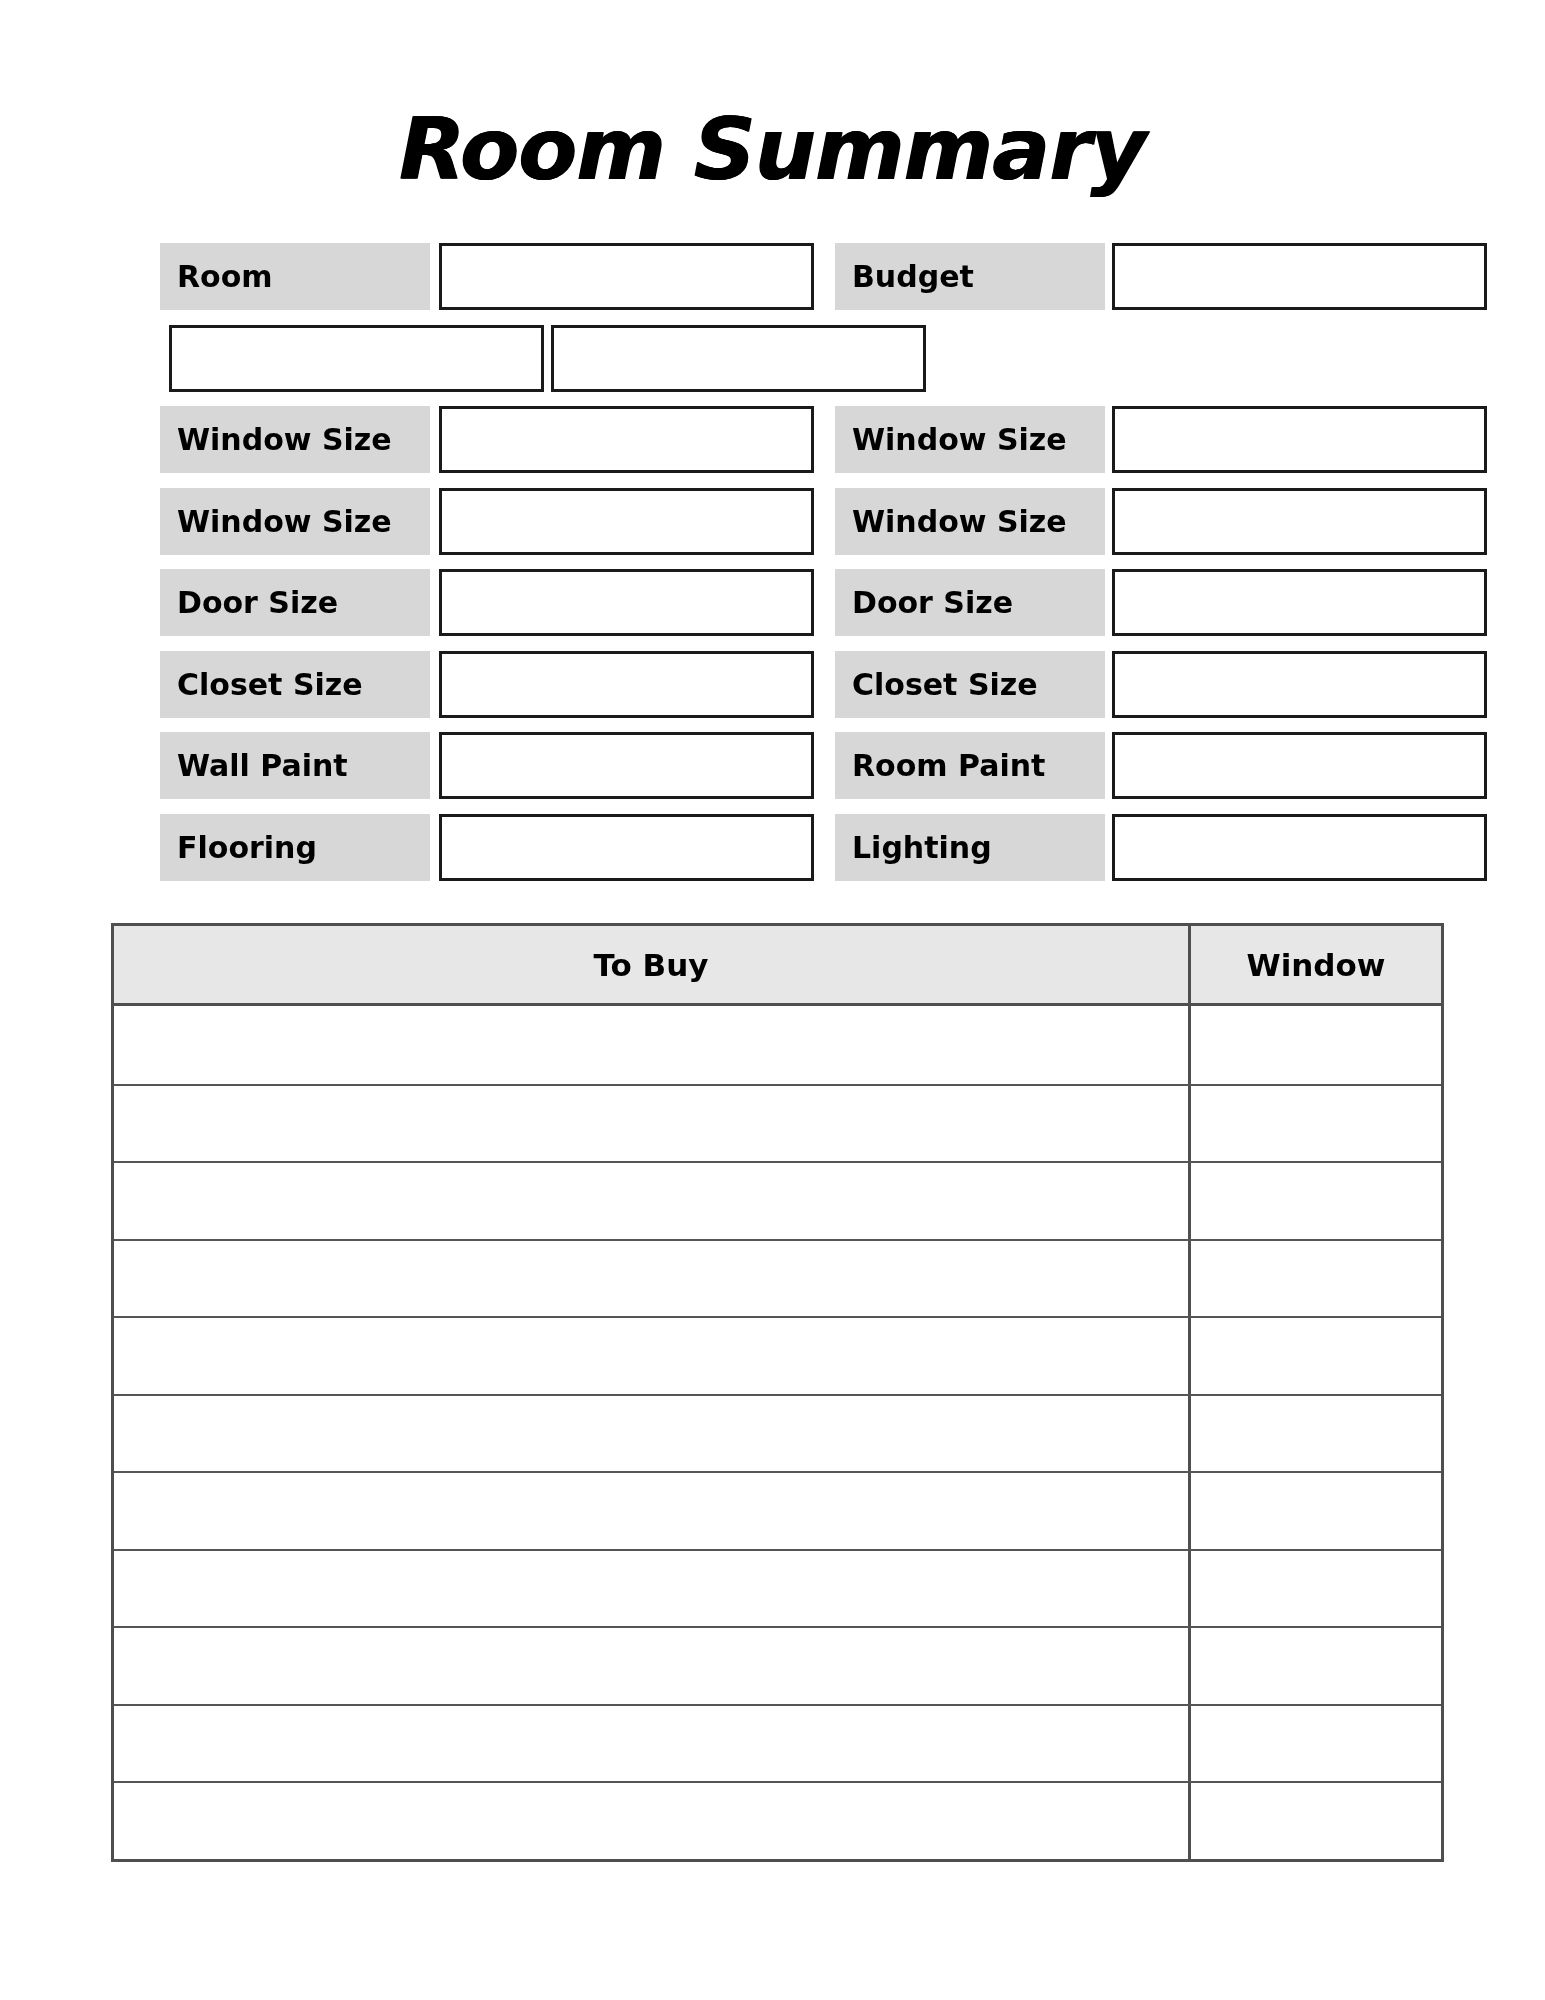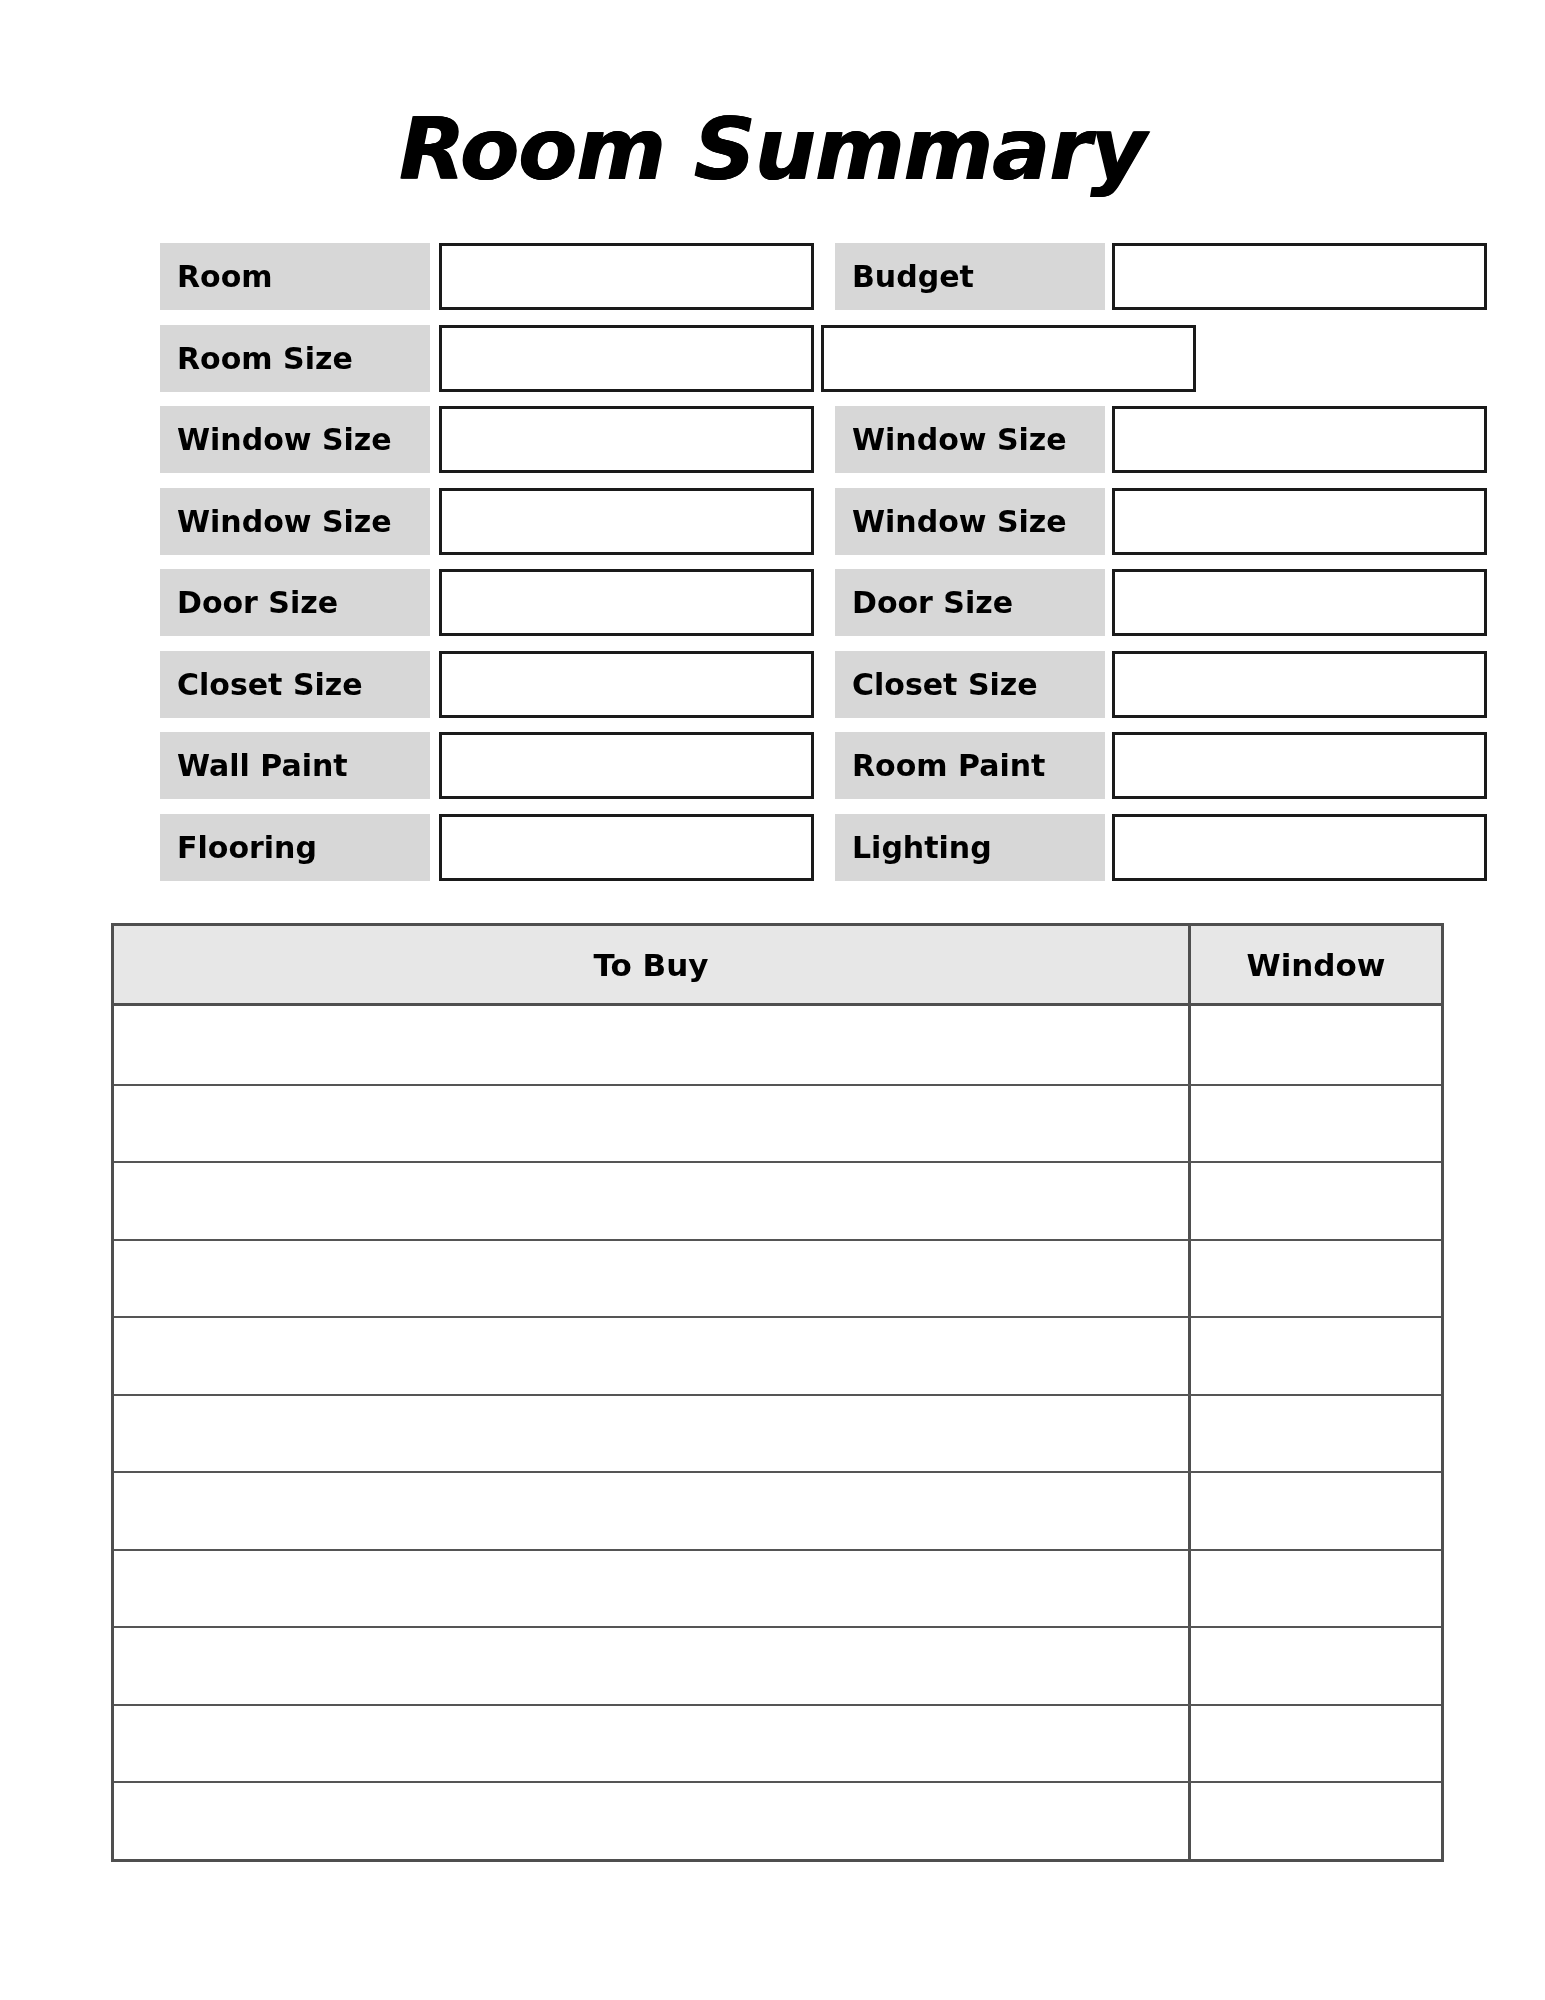--- a/index.html
+++ b/index.html
@@ -121,21 +121,20 @@
   <section class="form">
 
     <div class="form-row">
       <div class="flabel">Room</div>
       <input class="finput" style="">
       <div class="flabel right-col">Budget</div>
       <input class="finput right-col" style="">
     </div>
 
     <div class="form-row">
-      <div class="flabel">Room Size</div>
       <input class="finput" style="">
       <input class="finput right-col" style="">
     </div>
 
     <div class="form-row">
       <div class="flabel">Window Size</div>
       <input class="finput" style="">
       <div class="flabel right-col">Window Size</div>
       <input class="finput right-col" style="">
     </div>

